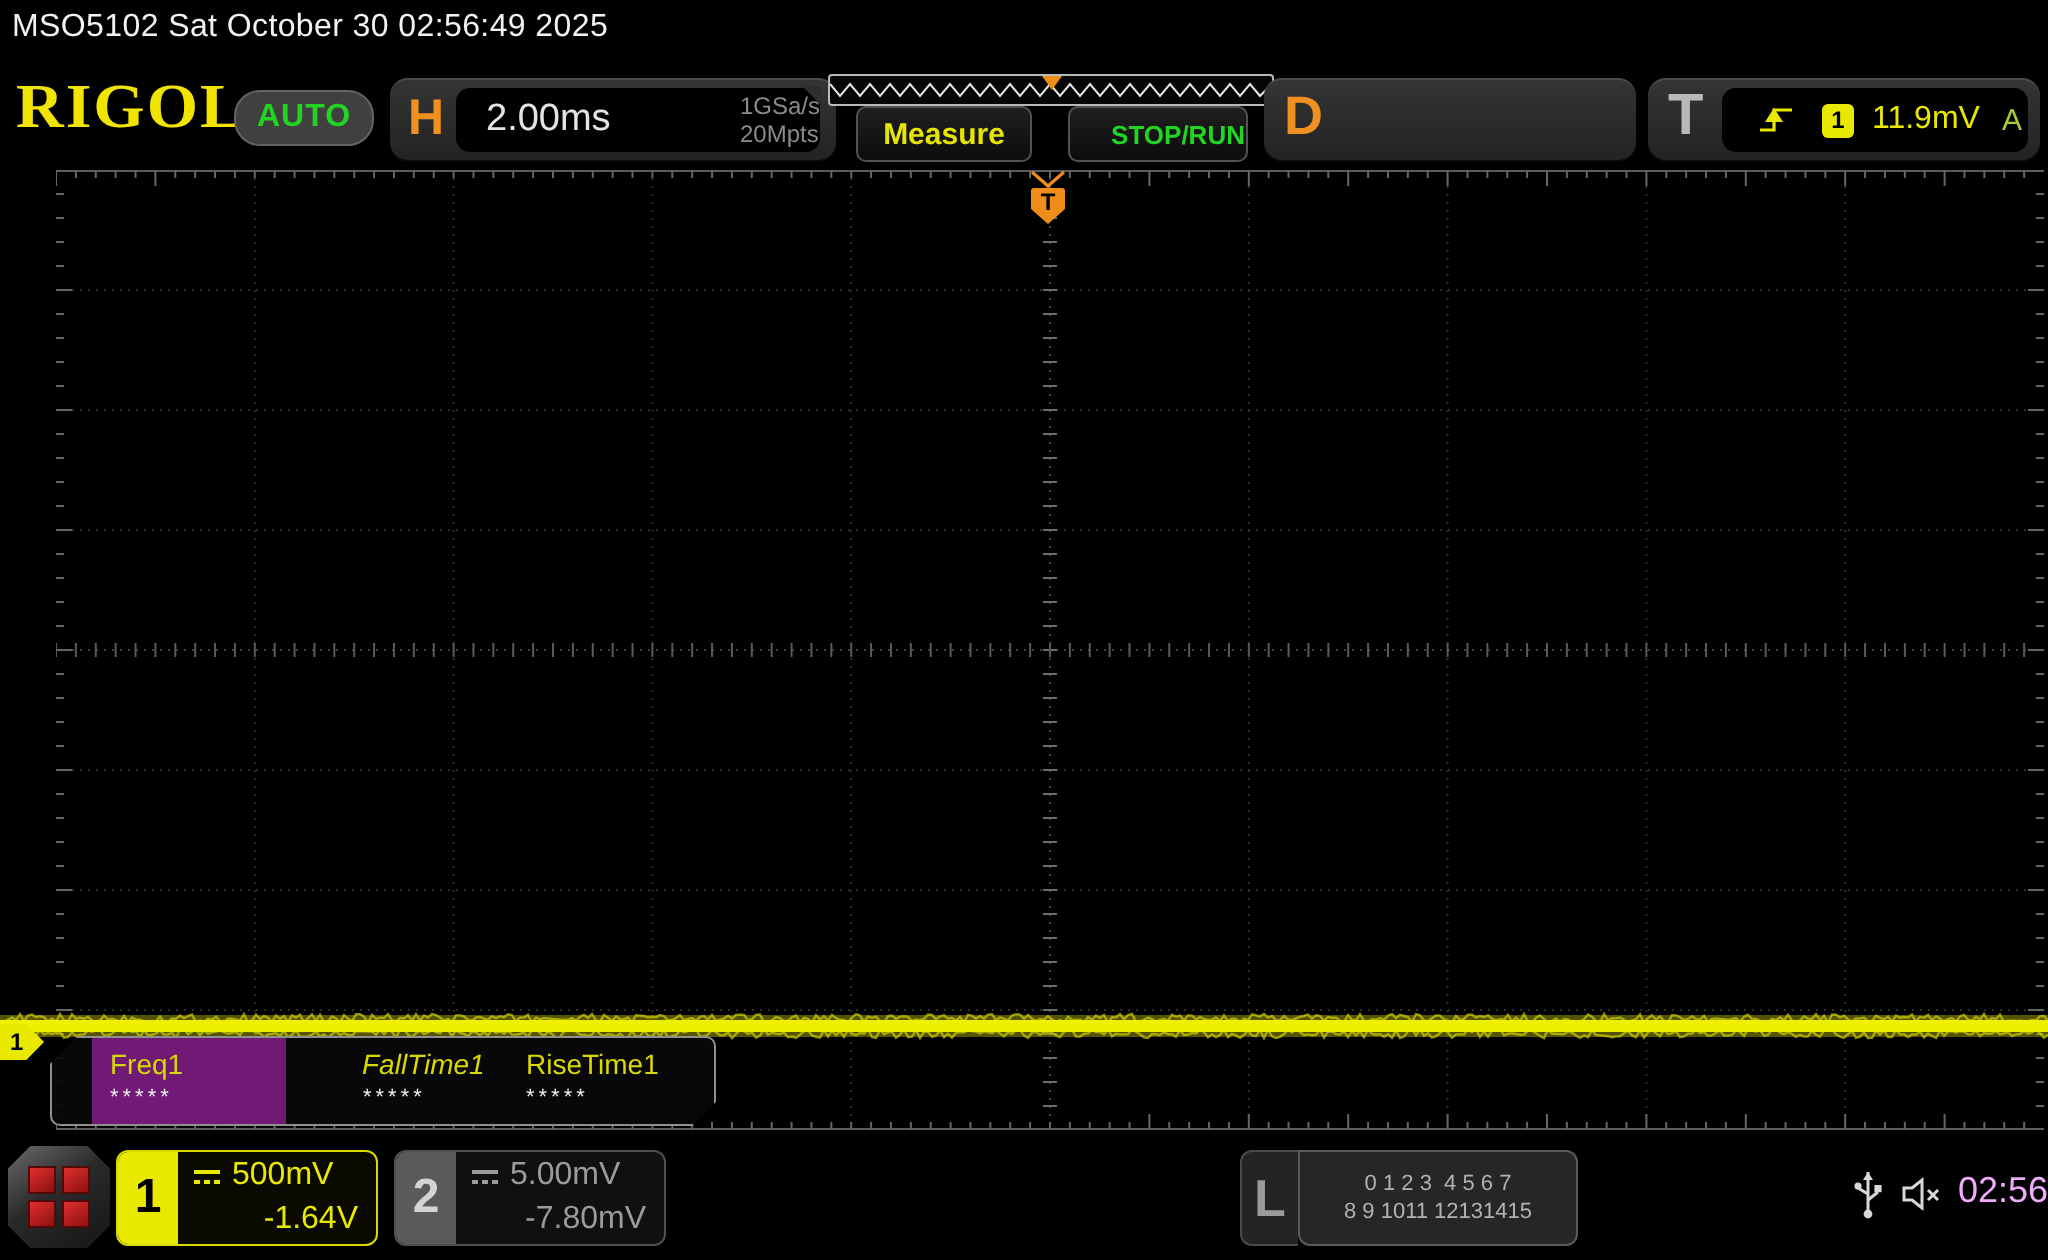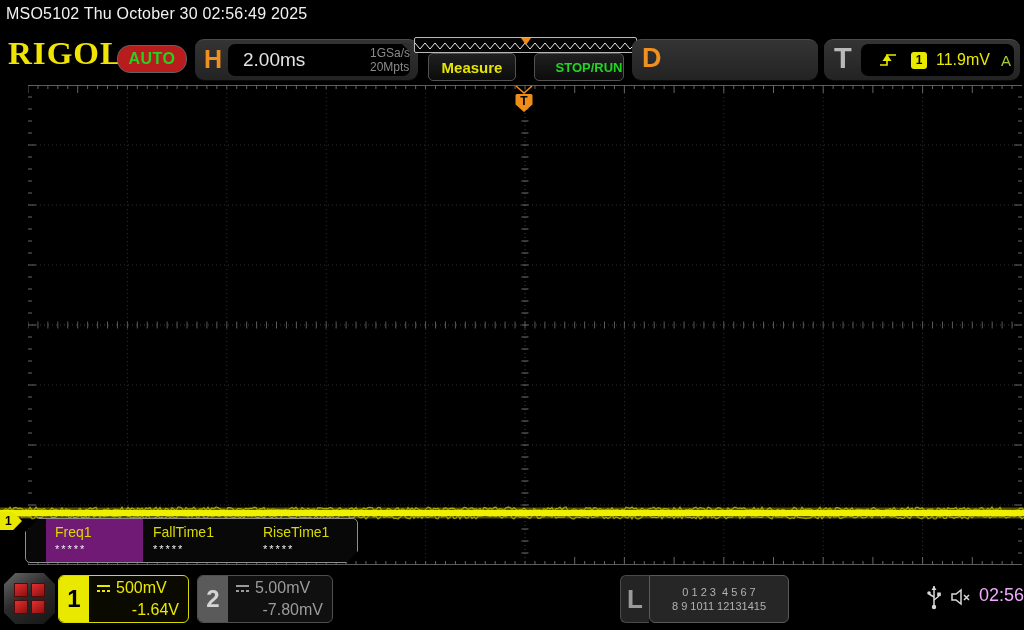--- a/index.html
+++ b/index.html
@@ -8,21 +8,21 @@
 
   
   #top-bar{position:absolute;left:0;top:0;width:1024px;height:30px;}
   #top-title{position:absolute;left:6px;top:5px;color:#f2f2f2;font-size:16px;letter-spacing:.2px;}
 
   
   #header{position:absolute;left:0;top:30px;width:1024px;height:53px;}
   #rigol-logo{position:absolute;left:8px;top:6px;color:#f0e400;font-family:"Liberation Serif",serif;
               font-weight:bold;font-size:33px;letter-spacing:1px;transform:scaleY(.95);}
   #auto-pill{position:absolute;left:117px;top:15px;width:68px;height:26px;border-radius:13px;
-             background:#b91c1c;border:1px solid #636363;display:flex;align-items:center;justify-content:center;}
+             background:#404040;border:1px solid #636363;display:flex;align-items:center;justify-content:center;}
   #auto-pill span{color:#22d322;font-weight:bold;font-size:16px;letter-spacing:.5px;}
 
   .hd-box{position:absolute;background:linear-gradient(180deg,#343434,#232323);border-radius:9px;
           border-top:1px solid #4c4c4c;box-shadow:0 1px 0 #0a0a0a;}
   .hd-letter{position:absolute;font-weight:bold;color:#ef9020;}
   .hd-inner{position:absolute;background:#000;border-radius:7px;}
   .notch{position:absolute;right:-1px;top:-1px;width:0;height:0;
          border-left:10px solid transparent;border-top:10px solid #2e2e2e;}
 
   #h-box{left:195px;top:9px;width:223px;height:40px;}
@@ -70,21 +70,21 @@
               display:flex;align-items:center;color:#000;font-size:12px;font-weight:bold;padding-left:5px;box-sizing:border-box;}
 
   
   #meas-panel{position:absolute;left:25px;top:518px;width:331px;height:43px;background:rgba(8,8,8,.96);
               border:1px solid #8f8f8f;border-radius:5px;
               clip-path:polygon(14px 0,calc(100% - 3px) 0,100% 3px,100% calc(100% - 12px),calc(100% - 12px) 100%,0 100%,0 14px);}
   .meas-cell{position:absolute;top:0;height:100%;}
   .meas-label{position:absolute;left:9px;top:5px;font-size:14px;color:#d9d900;}
   .meas-value{position:absolute;left:9px;top:24px;font-size:11px;color:#efefef;letter-spacing:2px;}
   #meas-cell-0{left:20px;width:97px;background:#701a75;}
-  #meas-cell-1{left:118px;width:95px;}
+  #meas-cell-1{left:146px;width:95px;font-style:italic;}
   #meas-cell-2{left:228px;width:100px;}
 
   
   #bottom-bar{position:absolute;left:0;top:570px;width:1024px;height:60px;}
   #menu-btn{position:absolute;left:4px;top:3px;width:51px;height:51px;
             background:linear-gradient(145deg,#6a6a6a,#2a2a2a 45%,#161616);
             clip-path:polygon(22% 0,78% 0,100% 22%,100% 78%,78% 100%,22% 100%,0 78%,0 22%);
             display:flex;align-items:center;justify-content:center;}
   #menu-grid{display:grid;grid-template-columns:14px 14px;grid-template-rows:14px 14px;gap:3px;}
   .menu-sq{background:linear-gradient(145deg,#e03030,#8d0f0f);border:1px solid #550808;box-sizing:border-box;}
@@ -114,21 +114,21 @@
   #usb-icon{position:absolute;left:926px;top:13px;}
   #mute-icon{position:absolute;left:950px;top:17px;}
   #clock{position:absolute;left:979px;top:15px;color:#f0abfc;font-size:18px;}
 </style>
 </head>
 <body>
 
 <div id="screen">
 
   <div id="top-bar">
-    <span id="top-title">MSO5102  Thu October 30 02:56:49 2025</span>
+    <span id="top-title">MSO5102  Sat October 30 02:56:49 2025</span>
   </div>
 
   <div id="header">
     <div id="rigol-logo">RIGOL</div>
 
     <div id="auto-pill">
       <span>AUTO</span>
     </div>
 
     <div id="h-box" class="hd-box">

